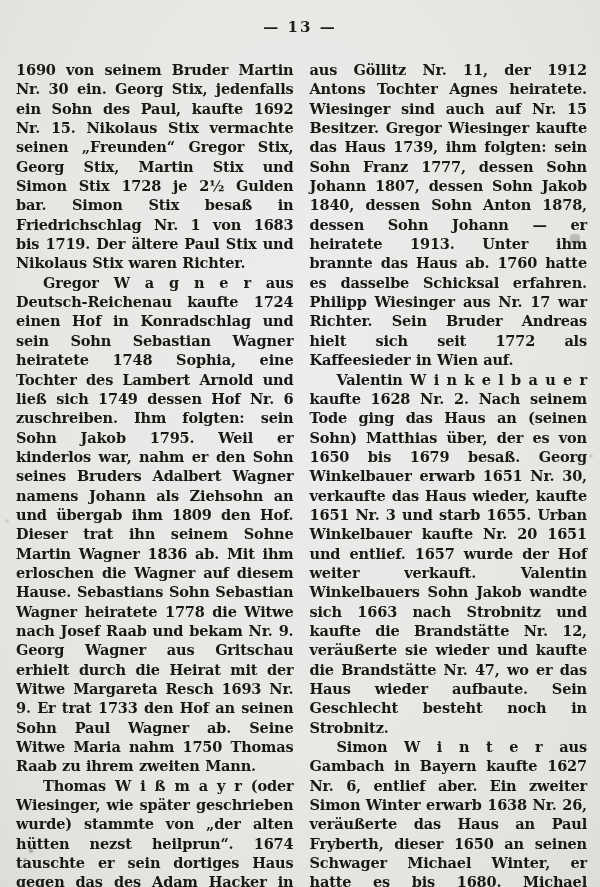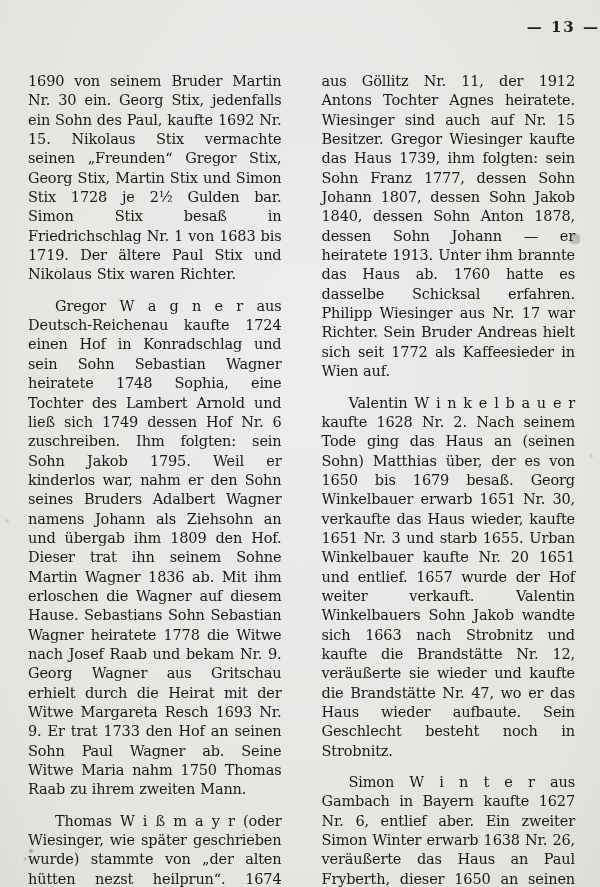--- a/index.html
+++ b/index.html
@@ -16,44 +16,44 @@
       radial-gradient(ellipse at 50% 40%, #eceded 0%, #e7e8e4 55%, #e2e3df 85%, #dcddd8 100%);
     overflow: hidden;
     font-family: "DejaVu Serif", "Liberation Serif", serif;
     color: #191715;
   }
   .page-number {
     position: absolute;
     top: 18px;
     left: 0;
     width: 100%;
-    text-align: right;
+    text-align: center;
     font-size: 15px;
     font-weight: 700;
     letter-spacing: 2px;
     color: #21201e;
   }
   .columns {
     position: absolute;
     top: 60px;
     left: 16px;
     right: 13px;
     display: flex;
     gap: 16px;
   }
   .col {
     flex: 1 1 0;
     min-width: 0;
   }
   .col p {
-    margin: 12px;
+    margin: 0;
     text-align: justify;
     font-size: 14.5px;
     line-height: 19.35px;
-    font-weight: 400;
+    font-weight: 700;
     letter-spacing: -0.15px;
     word-spacing: 0.5px;
     text-rendering: optimizeLegibility;
     -webkit-hyphens: none;
     hyphens: none;
     color: #1a1815;
   }
   .col p.indent { text-indent: 27px; }
   
   .artifacts {

